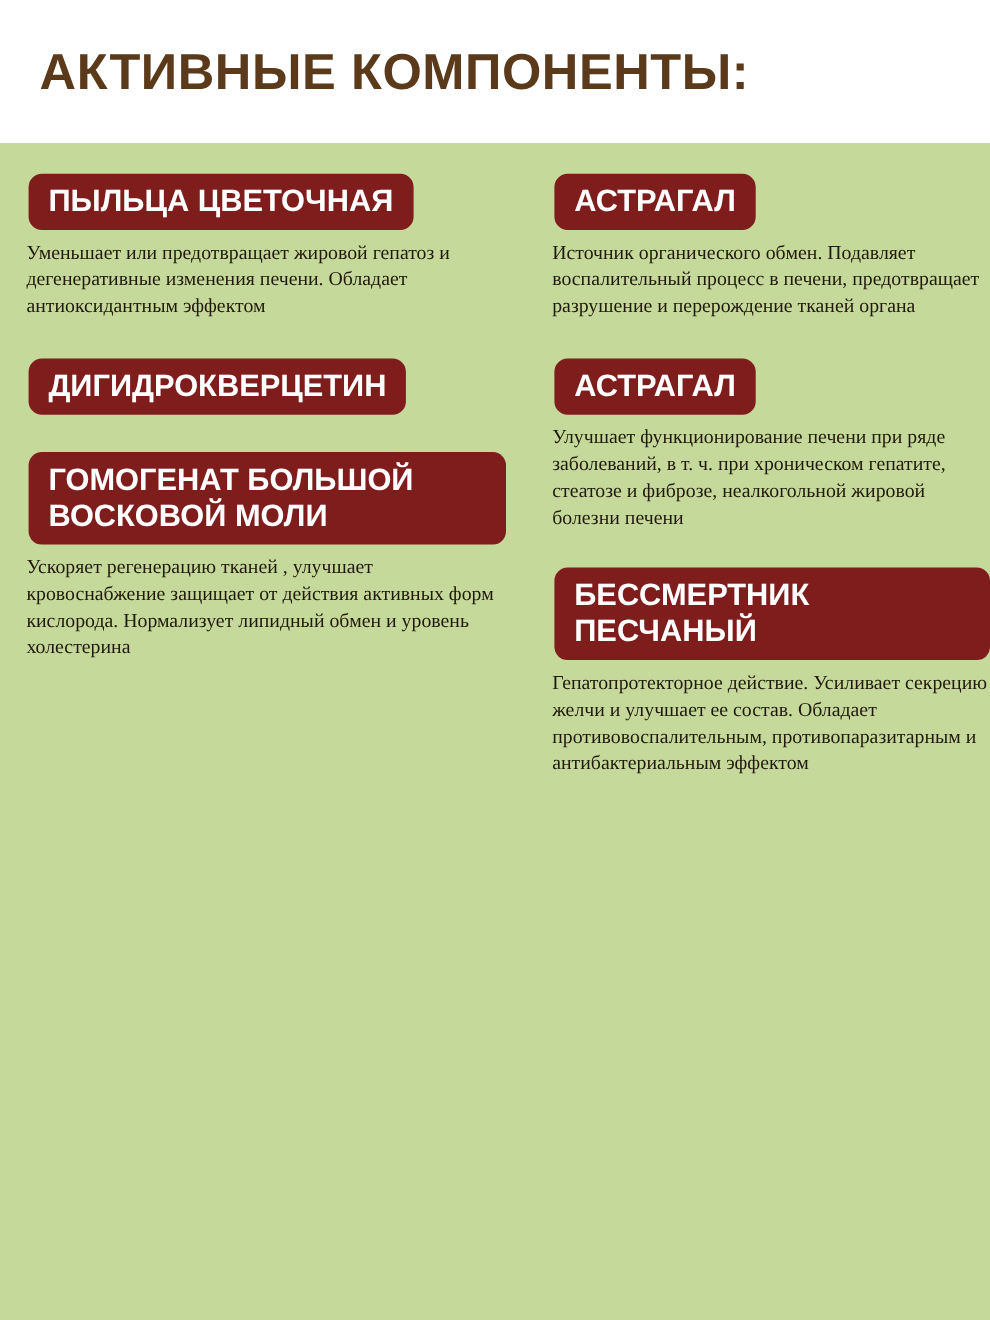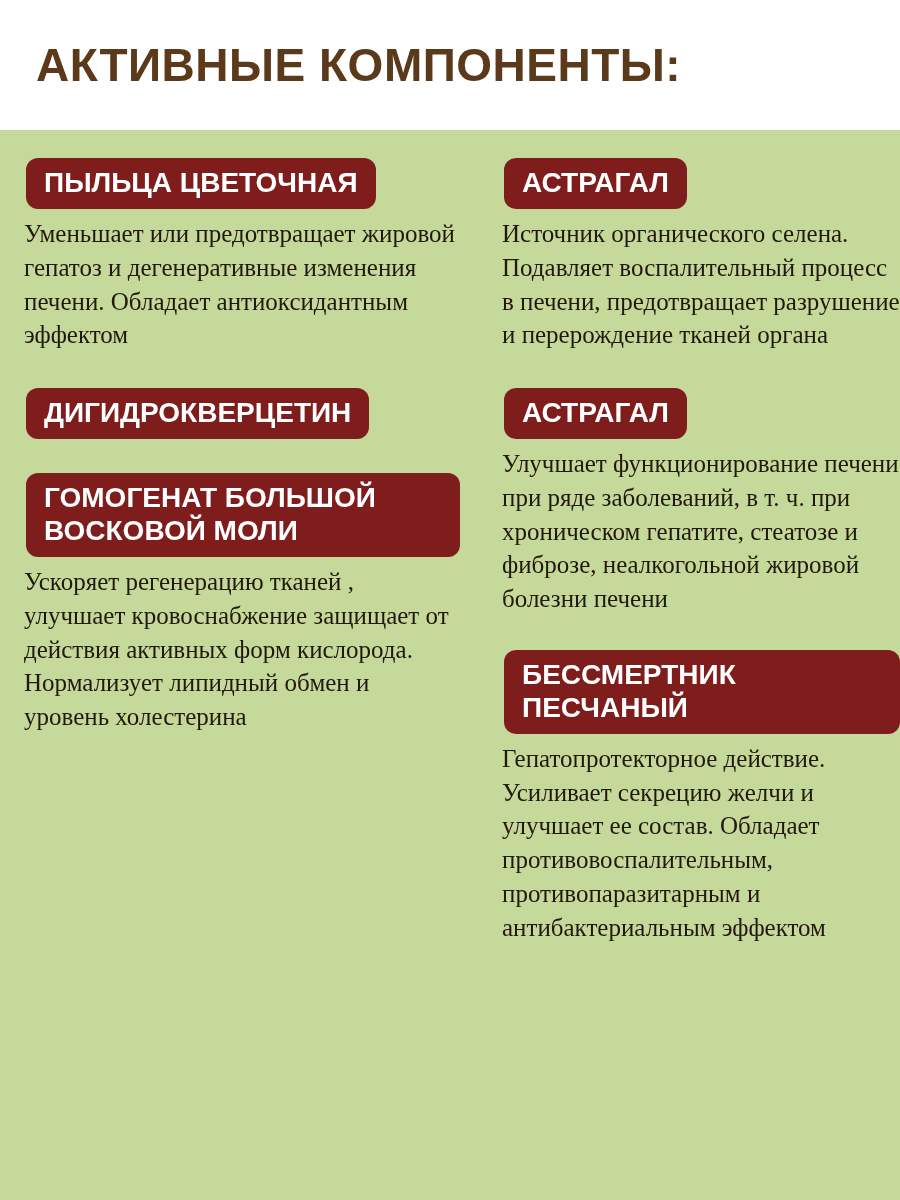--- a/index.html
+++ b/index.html
@@ -63,21 +63,21 @@
     font-weight: bold;
     line-height: 1.18;
     padding: 8px 18px 10px 18px;
     border-radius: 12px;
     box-sizing: border-box;
     font-family: "Liberation Sans", sans-serif;
   }
   .card-body {
     margin-top: 8px;
     color: #23180d;
-    font-size: 25px;
+    font-size: 18px;
     line-height: 1.35;
     font-family: "Liberation Serif", serif;
     font-weight: normal;
     max-width: 432px;
     white-space: pre-line;
   }
   .col-left .card-title { margin-left: 6px; }
   .col-left .card-body { margin-left: 4px; }
   .col-right .card-title { margin-left: 44px; }
   .col-right .card-body { margin-left: 42px; max-width: 430px; }
@@ -124,21 +124,21 @@
         </div>
 
       </div>
 
       <div class="col col-right">
 
         <div class="card">
           <div class="card-title-wrap">
             <div class="card-title">АСТРАГАЛ</div>
           </div>
-          <div class="card-body">Источник органического селена. Подавляет воспалительный процесс в печени, предотвращает разрушение и перерождение тканей органа</div>
+          <div class="card-body">Источник органического обмен. Подавляет воспалительный процесс в печени, предотвращает разрушение и перерождение тканей органа</div>
         </div>
 
         <div class="spacer-1"></div>
 
         <div class="card">
           <div class="card-title-wrap">
             <div class="card-title">АСТРАГАЛ</div>
           </div>
           <div class="card-body">Улучшает функционирование печени при ряде заболеваний, в т. ч. при хроническом гепатите, стеатозе и фиброзе, неалкогольной жировой болезни печени</div>
         </div>

